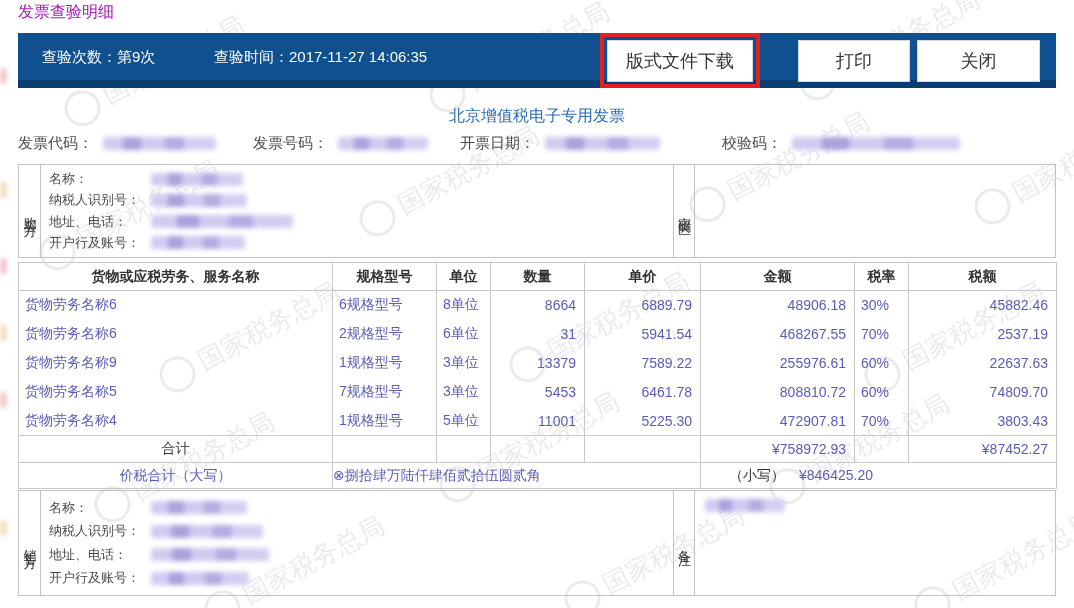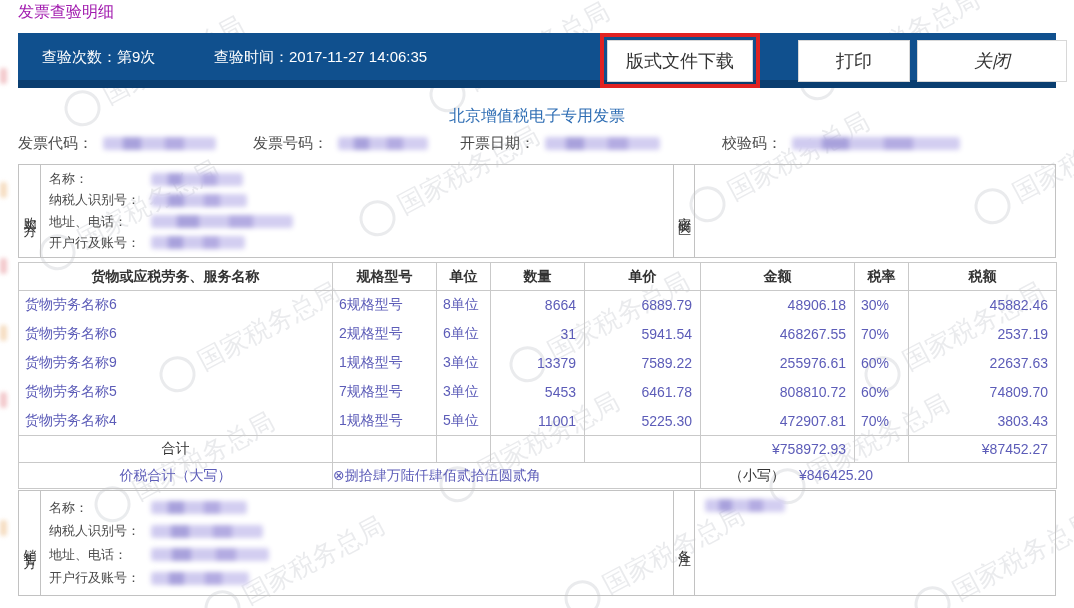--- a/index.html
+++ b/index.html
@@ -29,21 +29,21 @@
         color:#a21caf; z-index:2; }
   .topbar { position:absolute; left:18px; top:33px; width:1038px; height:55px;
         background:linear-gradient(#10508e,#10508e 86%,#0a3e70 86%); z-index:2; }
   .bar-text { position:absolute; top:0; height:48px; line-height:48px; color:#ffffff;
         font-size:15px; }
   .bar-count { left:24px; } .bar-time { left:196px; }
   .btn { position:absolute; height:42px; background:#ffffff; border:1px solid #d8d8d8;
         color:#333; font-size:18px; font-family:inherit; cursor:pointer; z-index:3; }
   .btn-download { left:607px; top:40px; width:146px; }
   .btn-print    { left:798px; top:40px; width:112px; }
-  .btn-close    { left:917px; top:40px; width:150px;font-style:italic; }
+  .btn-close    { left:917px; top:40px; width:123px; }
   .red-box { position:absolute; left:600px; top:33px; width:160px; height:55px;
         border:4px solid #e02222; z-index:4; pointer-events:none; }
 
   
   .inv-title { position:absolute; left:0; top:106px; width:1074px; text-align:center;
         color:#2f6eb4; font-size:16px; z-index:2; }
   .meta-row { position:absolute; left:0; top:134px; width:1074px; height:24px; z-index:2; }
   .meta-field { position:absolute; top:0; display:flex; align-items:center;
         font-size:15px; color:#4a4a4a; }
   .redact { height:13px; border-radius:3px; filter:blur(2.5px);

